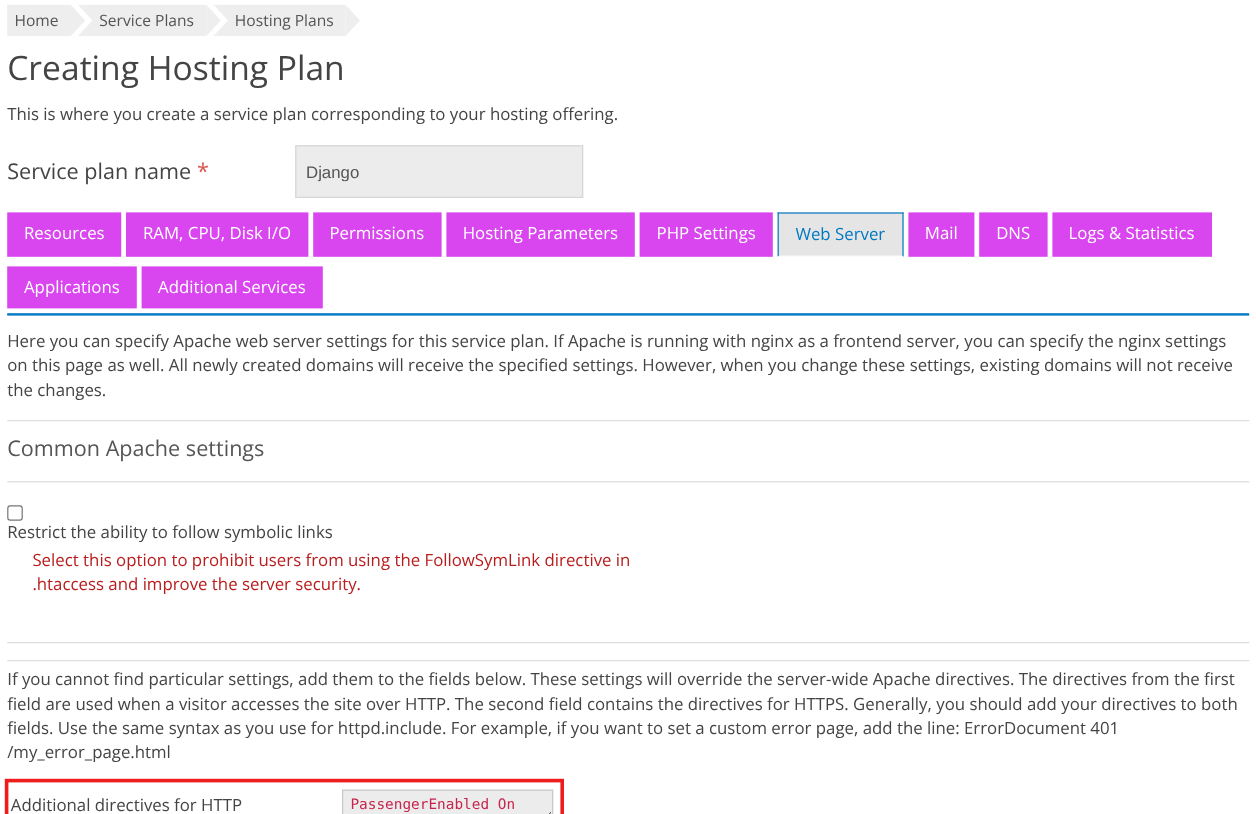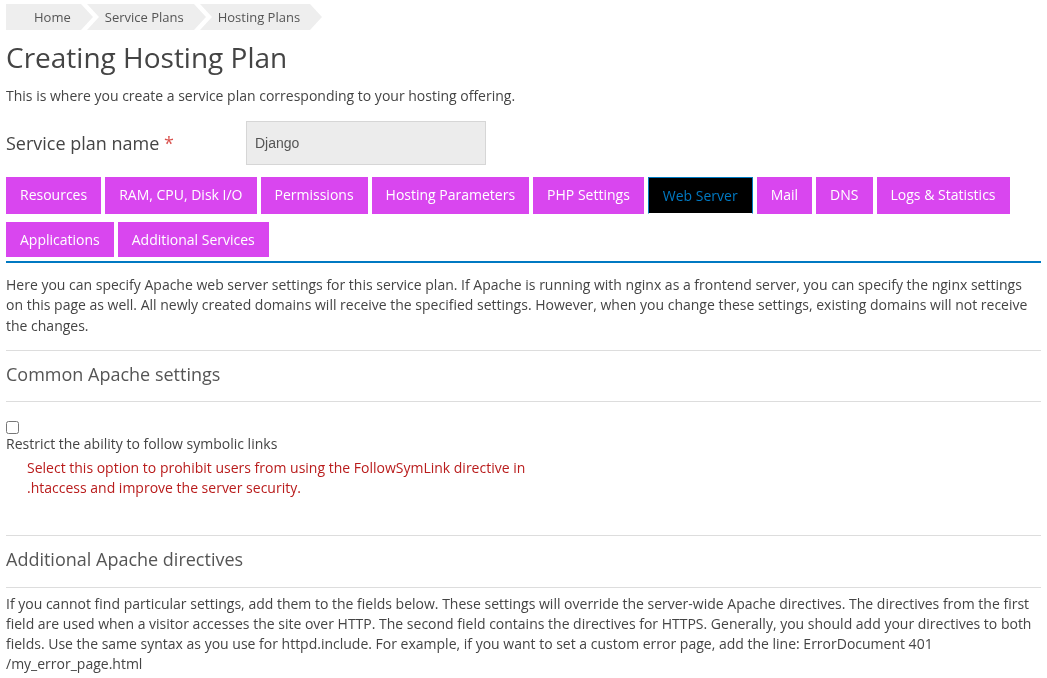--- a/index.html
+++ b/index.html
@@ -21,21 +21,21 @@
     position: relative;
     background: #eeeeee;
     color: #555;
     font-size: 13px;
     display: flex;
     align-items: center;
     padding: 0 10px 0 18px;
     margin-right: 6px;
     cursor: pointer;
   }
-  .crumb:first-child { padding-left: 28px; text-align: center; }
+  .crumb:first-child { padding-left: 6px; text-align: center; }
   .crumb::after {
     content: "";
     position: absolute;
     right: -12px;
     top: 0;
     border-top: 13px solid transparent;
     border-bottom: 13px solid transparent;
     border-left: 12px solid #eeeeee;
     z-index: 2;
   }
@@ -91,21 +91,21 @@
   }
   .tab {
     background: #d946ef;
     color: #fff;
     font-size: 14px;
     padding: 8px 14px;
     cursor: pointer;
     margin-bottom: 4px;
   }
   .tab.active {
-    background: #000000;
+    background: #e5e5e5;
     color: #0079c2;
     border: 1px solid #0079c2;
     border-bottom: 1px solid #fff;
     position: relative;
     top: 0;
   }
   .tab-content {
     padding: 10px 6px 0 6px;
     color: #444;
     line-height: 1.45;
@@ -221,21 +221,20 @@
     <div class="chk-row">
       <input type="checkbox" style="">
       <span>Restrict the ability to follow symbolic links</span>
     </div>
     <div class="chk-help">Select this option to prohibit users from using the FollowSymLink directive in .htaccess and improve the server security.</div>
   </div>
 
   <div style="height:24px"></div>
 
   <hr class="section-hr">
-  <div class="section-title">Additional Apache directives</div>
   <hr class="section-hr">
 
   <p class="directives-desc">If you cannot find particular settings, add them to the fields below. These settings will override the server-wide Apache directives. The directives from the first field are used when a visitor accesses the site over HTTP. The second field contains the directives for HTTPS. Generally, you should add your directives to both fields. Use the same syntax as you use for httpd.include. For example, if you want to set a custom error page, add the line: ErrorDocument 401 /my_error_page.html</p>
 
   <div class="highlight-box">
     <div class="dir-row">
       <div class="dir-label">Additional directives for HTTP</div>
       <textarea class="dir-textarea" style="">PassengerEnabled On</textarea>
     </div>
 

